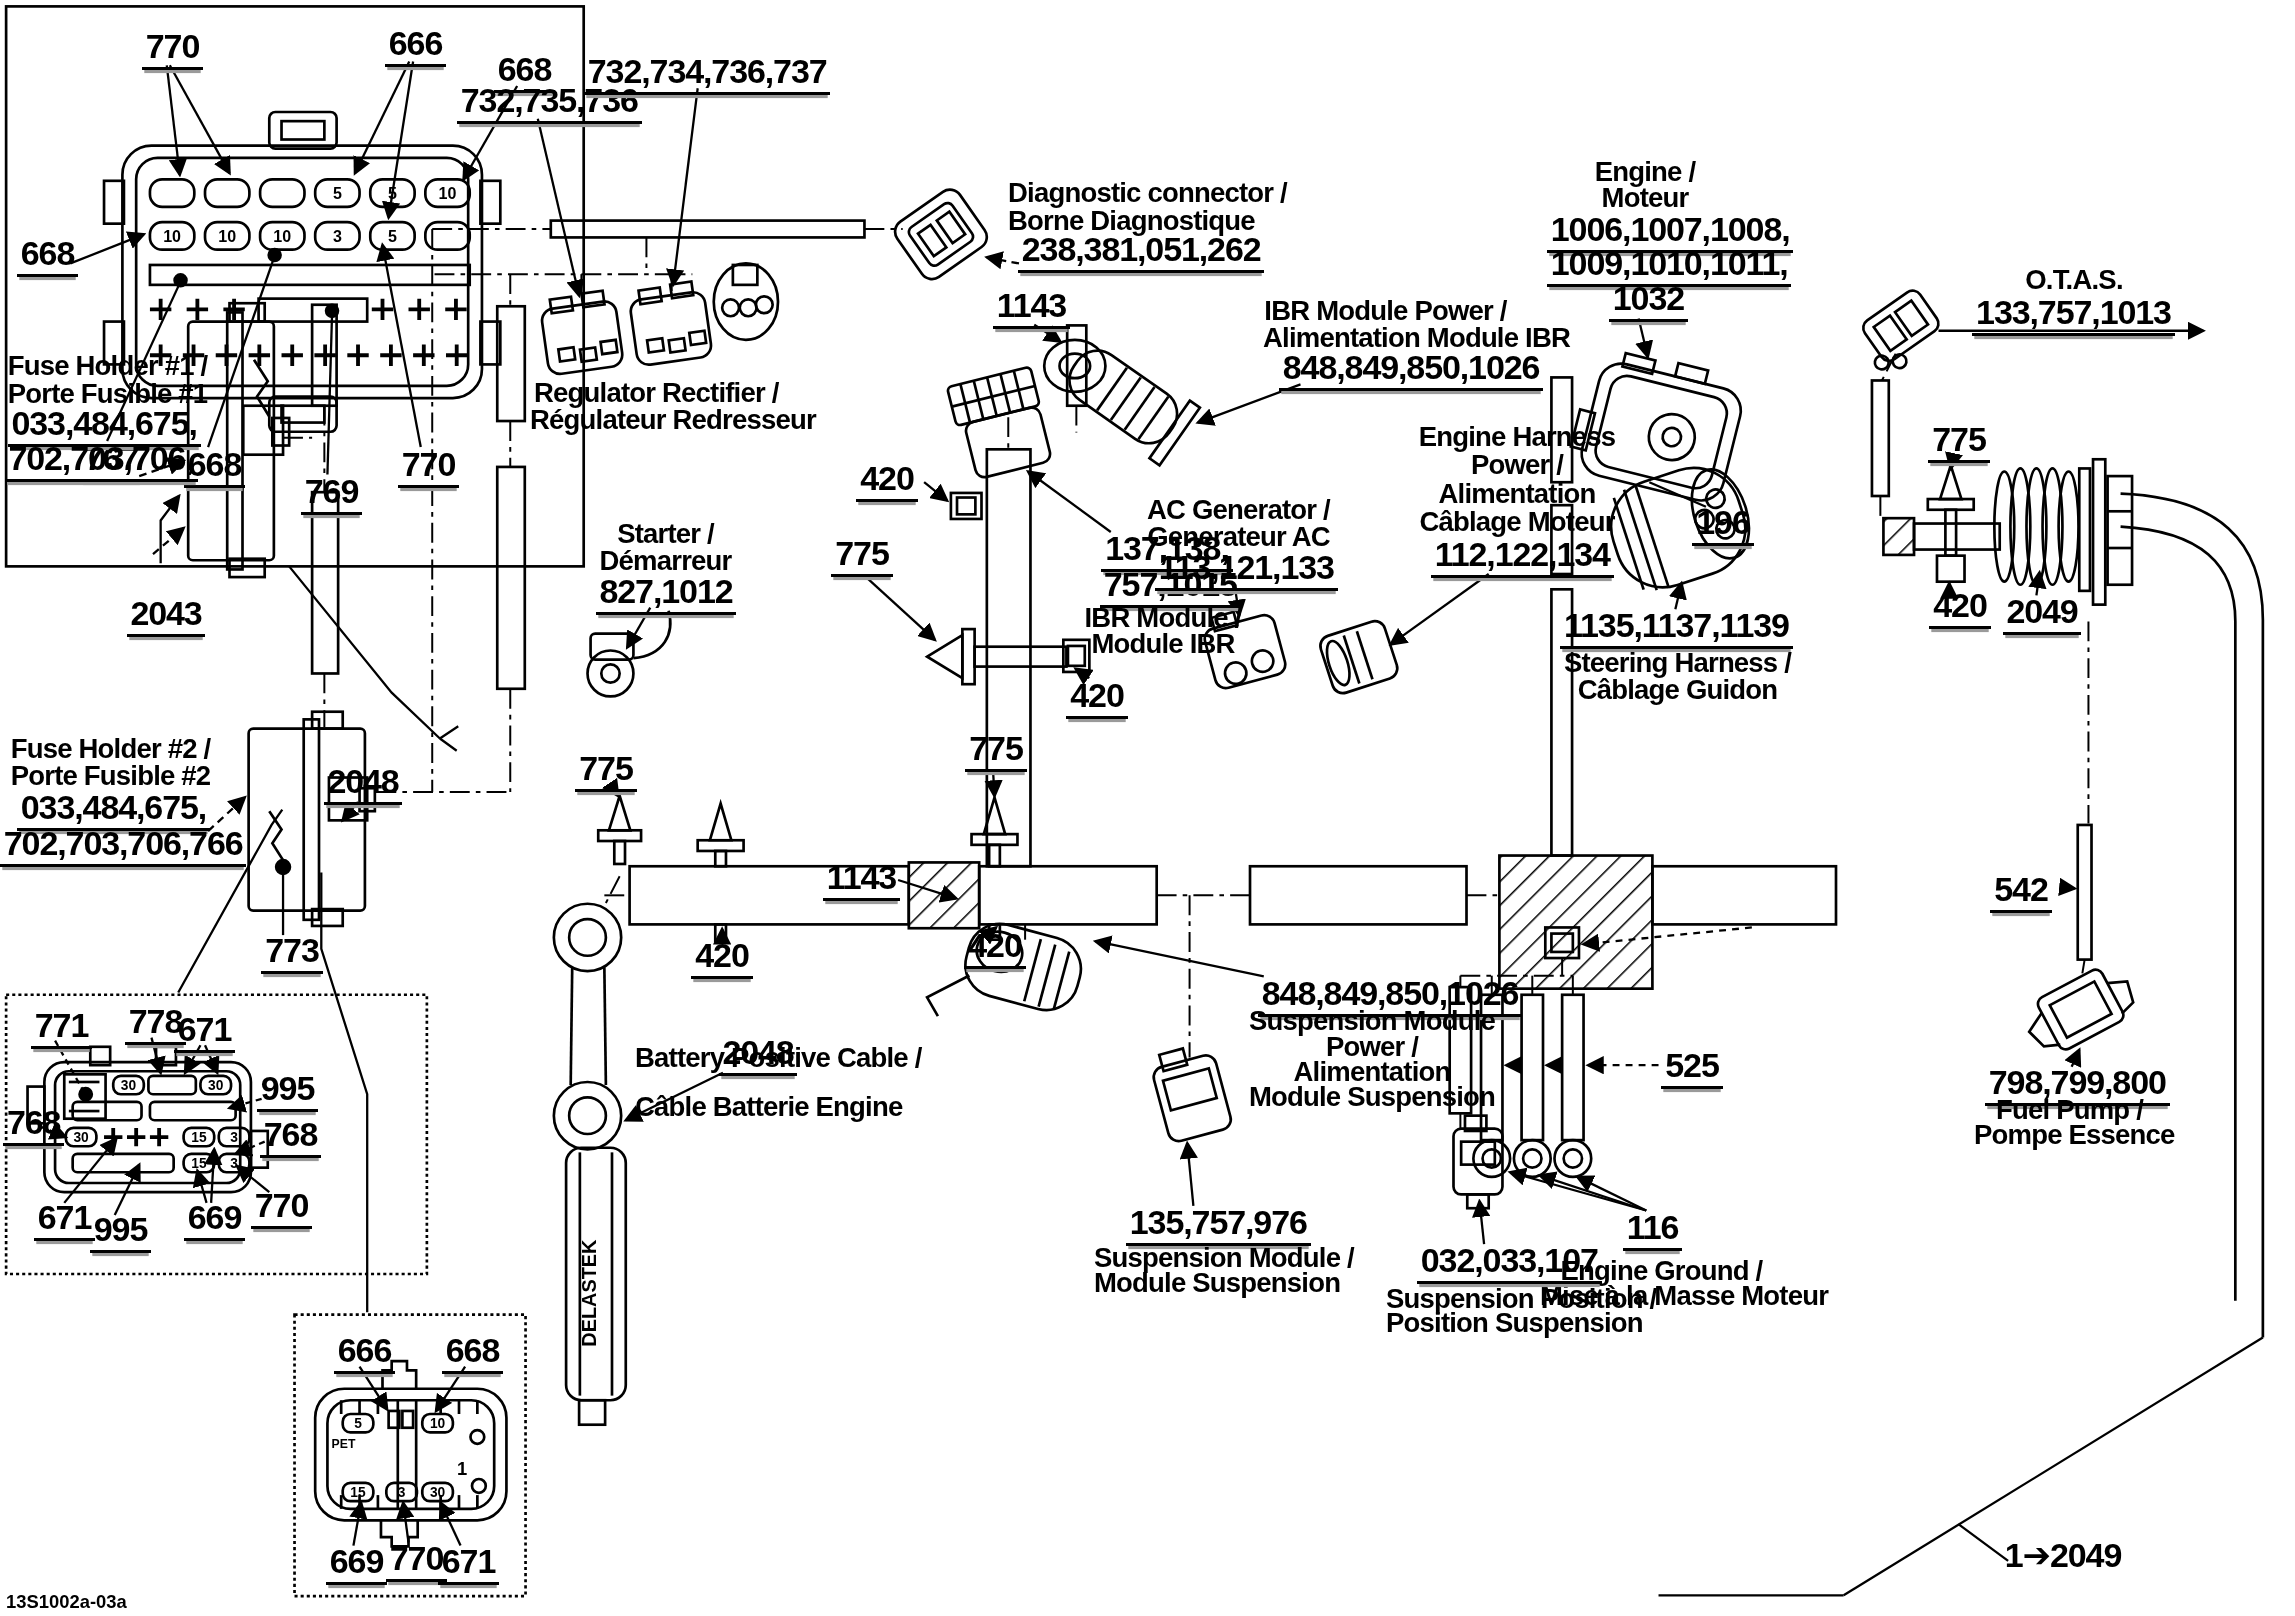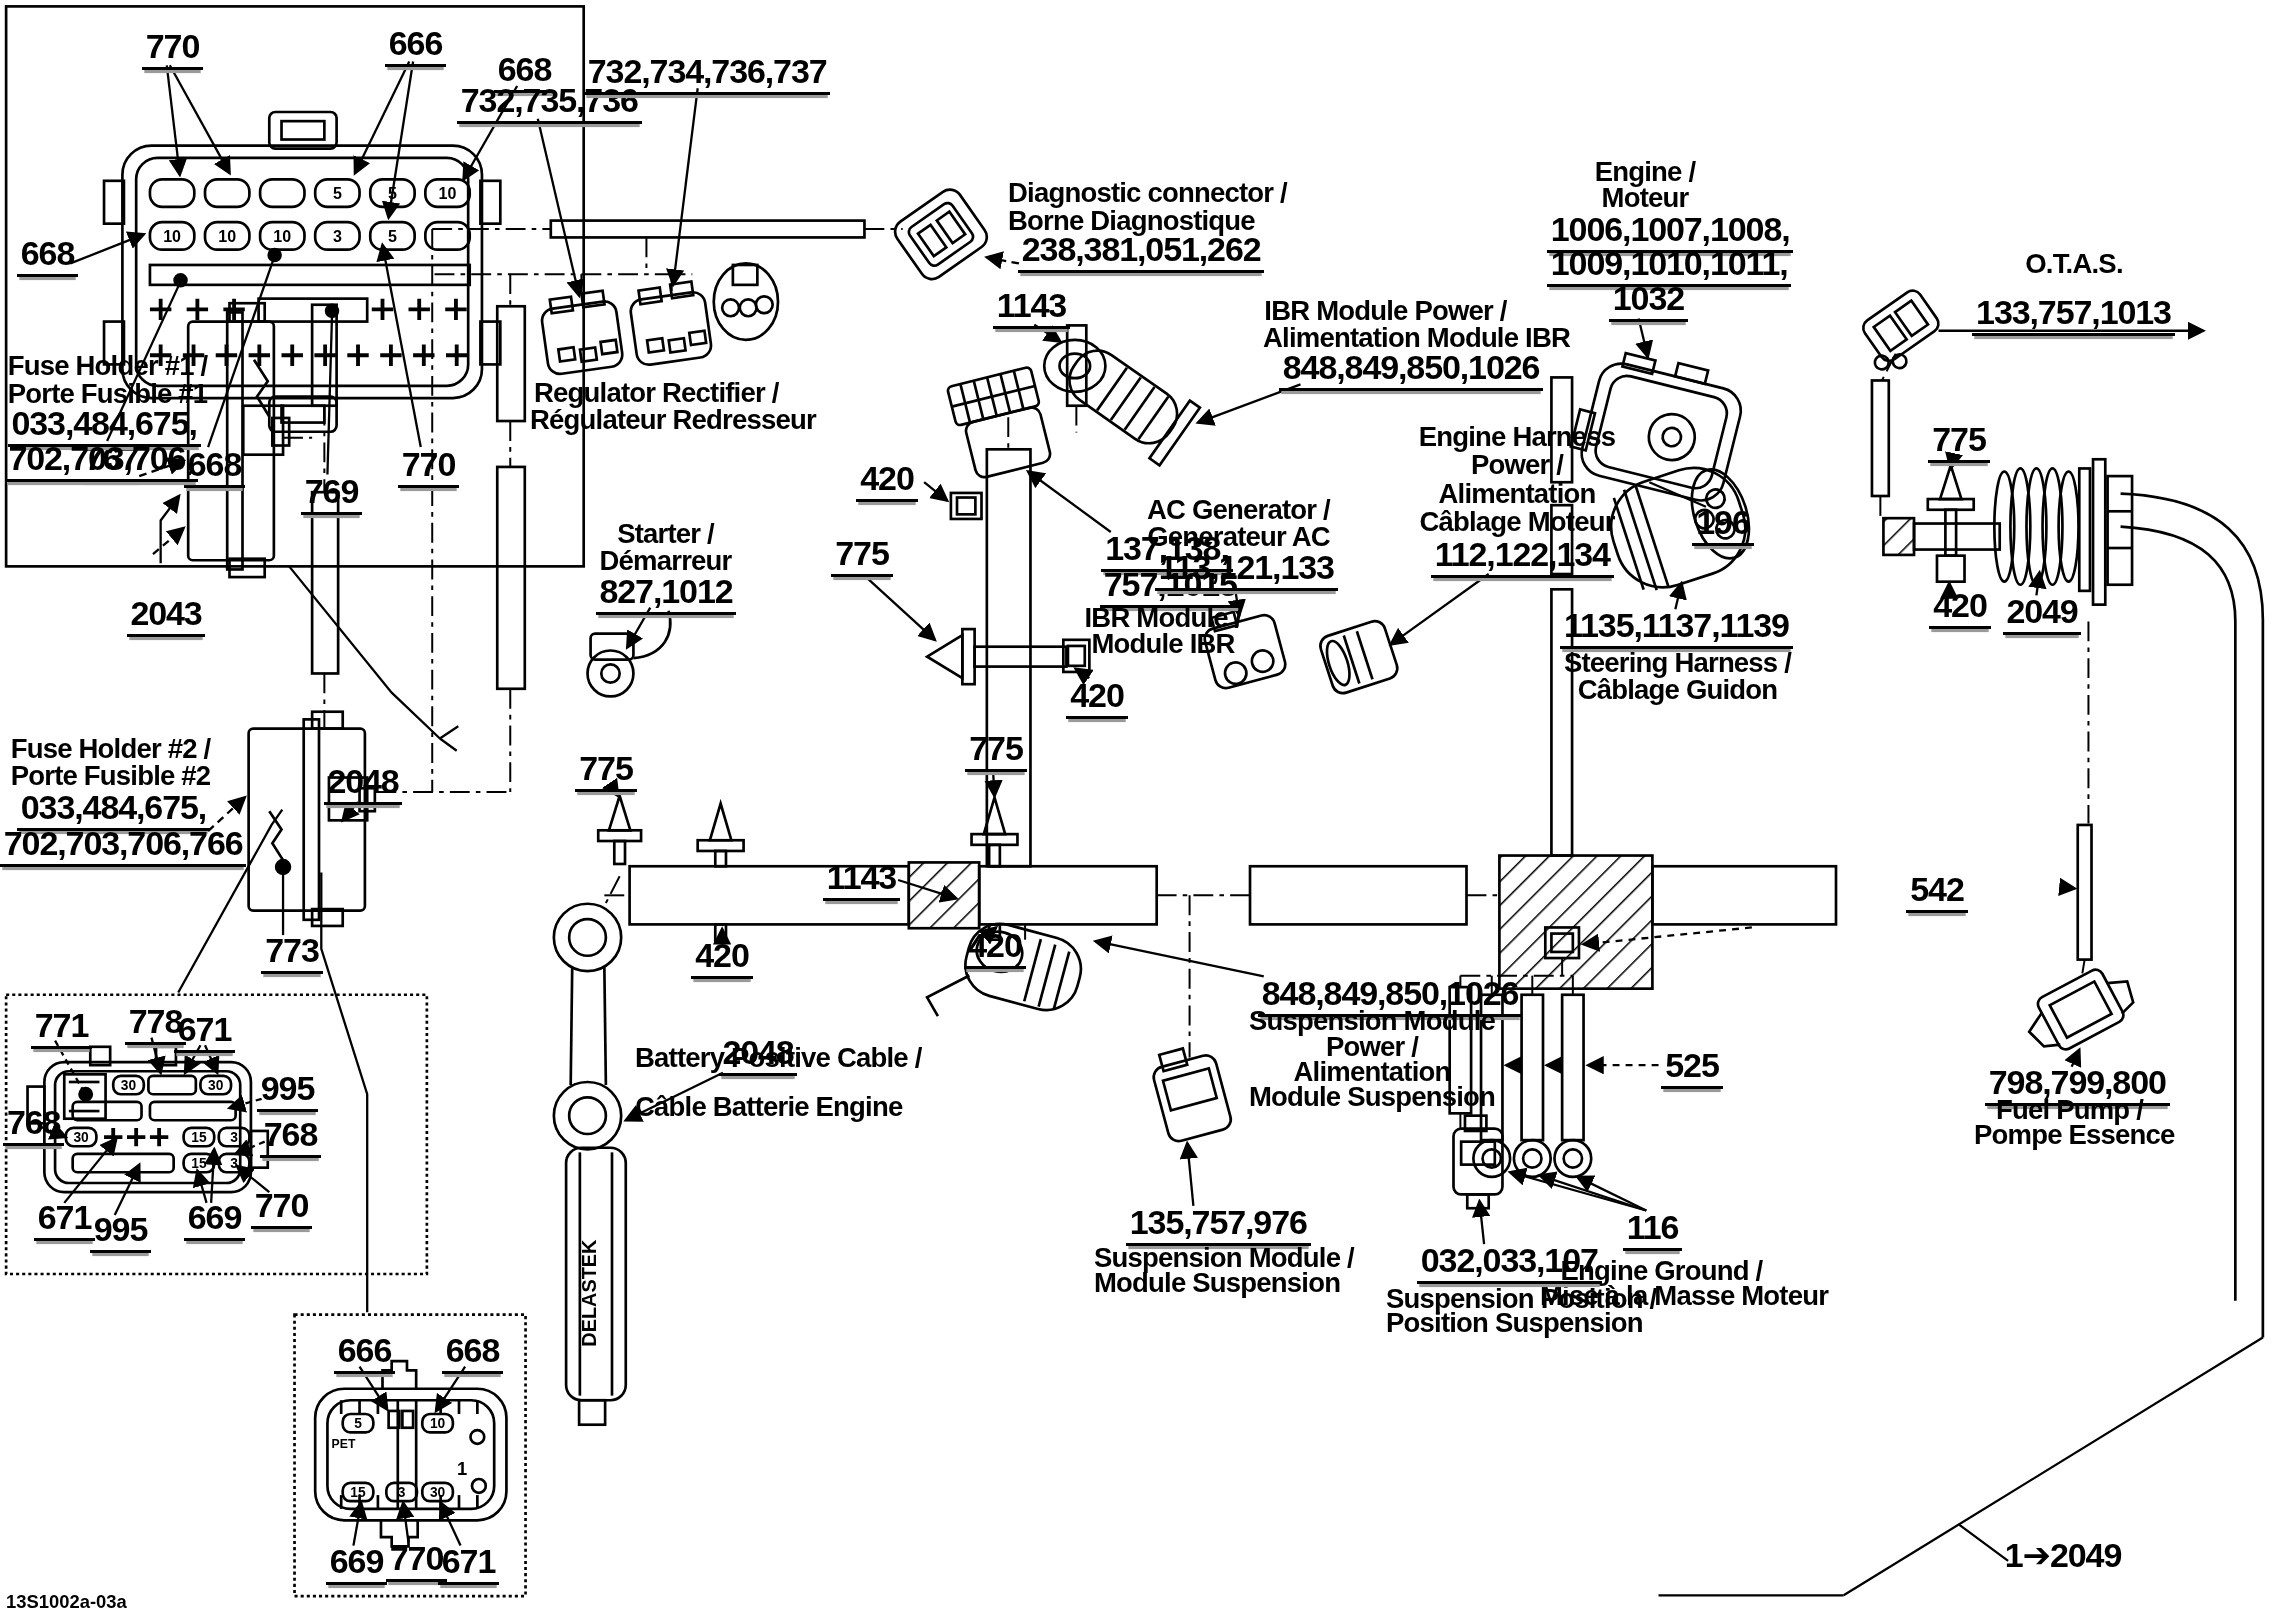--- a/index.html
+++ b/index.html
@@ -573,21 +573,21 @@
 <div class="lb num u" style="left:1018px;top:232px;width:211px"><span>238,381,051,262</span></div>
 <div class="lb num u" style="left:993px;top:288px;width:69px"><span>1143</span></div>
 <div class="lb nm" style="left:1263px;top:297px;width:245px"><span>IBR Module Power /</span></div>
 <div class="lb nm" style="left:1263px;top:324px;width:245px"><span>Alimentation Module IBR</span></div>
 <div class="lb num u" style="left:1279px;top:350px;width:214px"><span>848,849,850,1026</span></div>
 <div class="lb nm" style="left:1561px;top:158px;width:168px"><span>Engine /</span></div>
 <div class="lb nm" style="left:1561px;top:184px;width:168px"><span>Moteur</span></div>
 <div class="lb num u" style="left:1547px;top:212px;width:196px"><span>1006,1007,1008,</span></div>
 <div class="lb num u" style="left:1547px;top:246px;width:196px"><span>1009,1010,1011,</span></div>
 <div class="lb num u" style="left:1609px;top:281px;width:72px"><span>1032</span></div>
-<div class="lb nm" style="left:2005px;top:250px;width:138px"><span>O.T.A.S.</span></div>
+<div class="lb nm" style="left:2005px;top:266px;width:138px"><span>O.T.A.S.</span></div>
 <div class="lb num u" style="left:1968px;top:295px;width:211px"><span>133,757,1013</span></div>
 
 <div class="lb nm" style="left:7.7px;top:352px;width:182px"><span>Fuse Holder #1 /</span></div>
 <div class="lb nm" style="left:7.7px;top:380px;width:182px"><span>Porte Fusible #1</span></div>
 <div class="lb num u" style="left:7.7px;top:406px;width:182px"><span>033,484,675,</span></div>
 <div class="lb num u" style="left:4.6px;top:441px;width:188px"><span>702,703,706,</span></div>
 <div class="lb num u" style="left:124px;top:596px;width:84px"><span>2043</span></div>
 
 <div class="lb nm" style="left:589px;top:520px;width:153px"><span>Starter /</span></div>
 <div class="lb nm" style="left:585px;top:547px;width:161px"><span>Démarreur</span></div>
@@ -646,21 +646,21 @@
 <div class="lb num u" style="left:1622px;top:1210px;width:61px"><span>116</span></div>
 <div class="lb nm" style="left:1559px;top:1257px;width:205px"><span>Engine Ground /</span></div>
 <div class="lb nm" style="left:1540px;top:1282px;width:245px"><span>Mise à la Masse Moteur</span></div>
 <div class="lb num u" style="left:1126px;top:1205px;width:168px"><span>135,757,976</span></div>
 <div class="lb nm" style="left:1094px;top:1244px;width:233px"><span>Suspension Module /</span></div>
 <div class="lb nm" style="left:1094px;top:1269px;width:233px"><span>Module Suspension</span></div>
 <div class="lb num u" style="left:1417px;top:1243px;width:168px"><span>032,033,107</span></div>
 <div class="lb nm" style="left:1386px;top:1285px;width:230px"><span>Suspension Position /</span></div>
 <div class="lb nm" style="left:1386px;top:1309px;width:230px"><span>Position Suspension</span></div>
 
-<div class="lb num u" style="left:1902px;top:872px;width:70px"><span>542</span></div>
+<div class="lb num u" style="left:1986px;top:872px;width:70px"><span>542</span></div>
 <div class="lb num u" style="left:1985px;top:1065px;width:168px"><span>798,799,800</span></div>
 <div class="lb nm" style="left:1974px;top:1096px;width:191px"><span>Fuel Pump /</span></div>
 <div class="lb nm" style="left:1974px;top:1121px;width:191px"><span>Pompe Essence</span></div>
 
 <div class="lb num u" style="left:31px;top:1008px;width:57px"><span>771</span></div>
 <div class="lb num u" style="left:125px;top:1004px;width:57px"><span>778</span></div>
 <div class="lb num u" style="left:174px;top:1012px;width:57px"><span>671</span></div>
 <div class="lb num u" style="left:257px;top:1071px;width:61px"><span>995</span></div>
 <div class="lb num u" style="left:3.1px;top:1105px;width:57px"><span>768</span></div>
 <div class="lb num u" style="left:260px;top:1117px;width:57px"><span>768</span></div>

